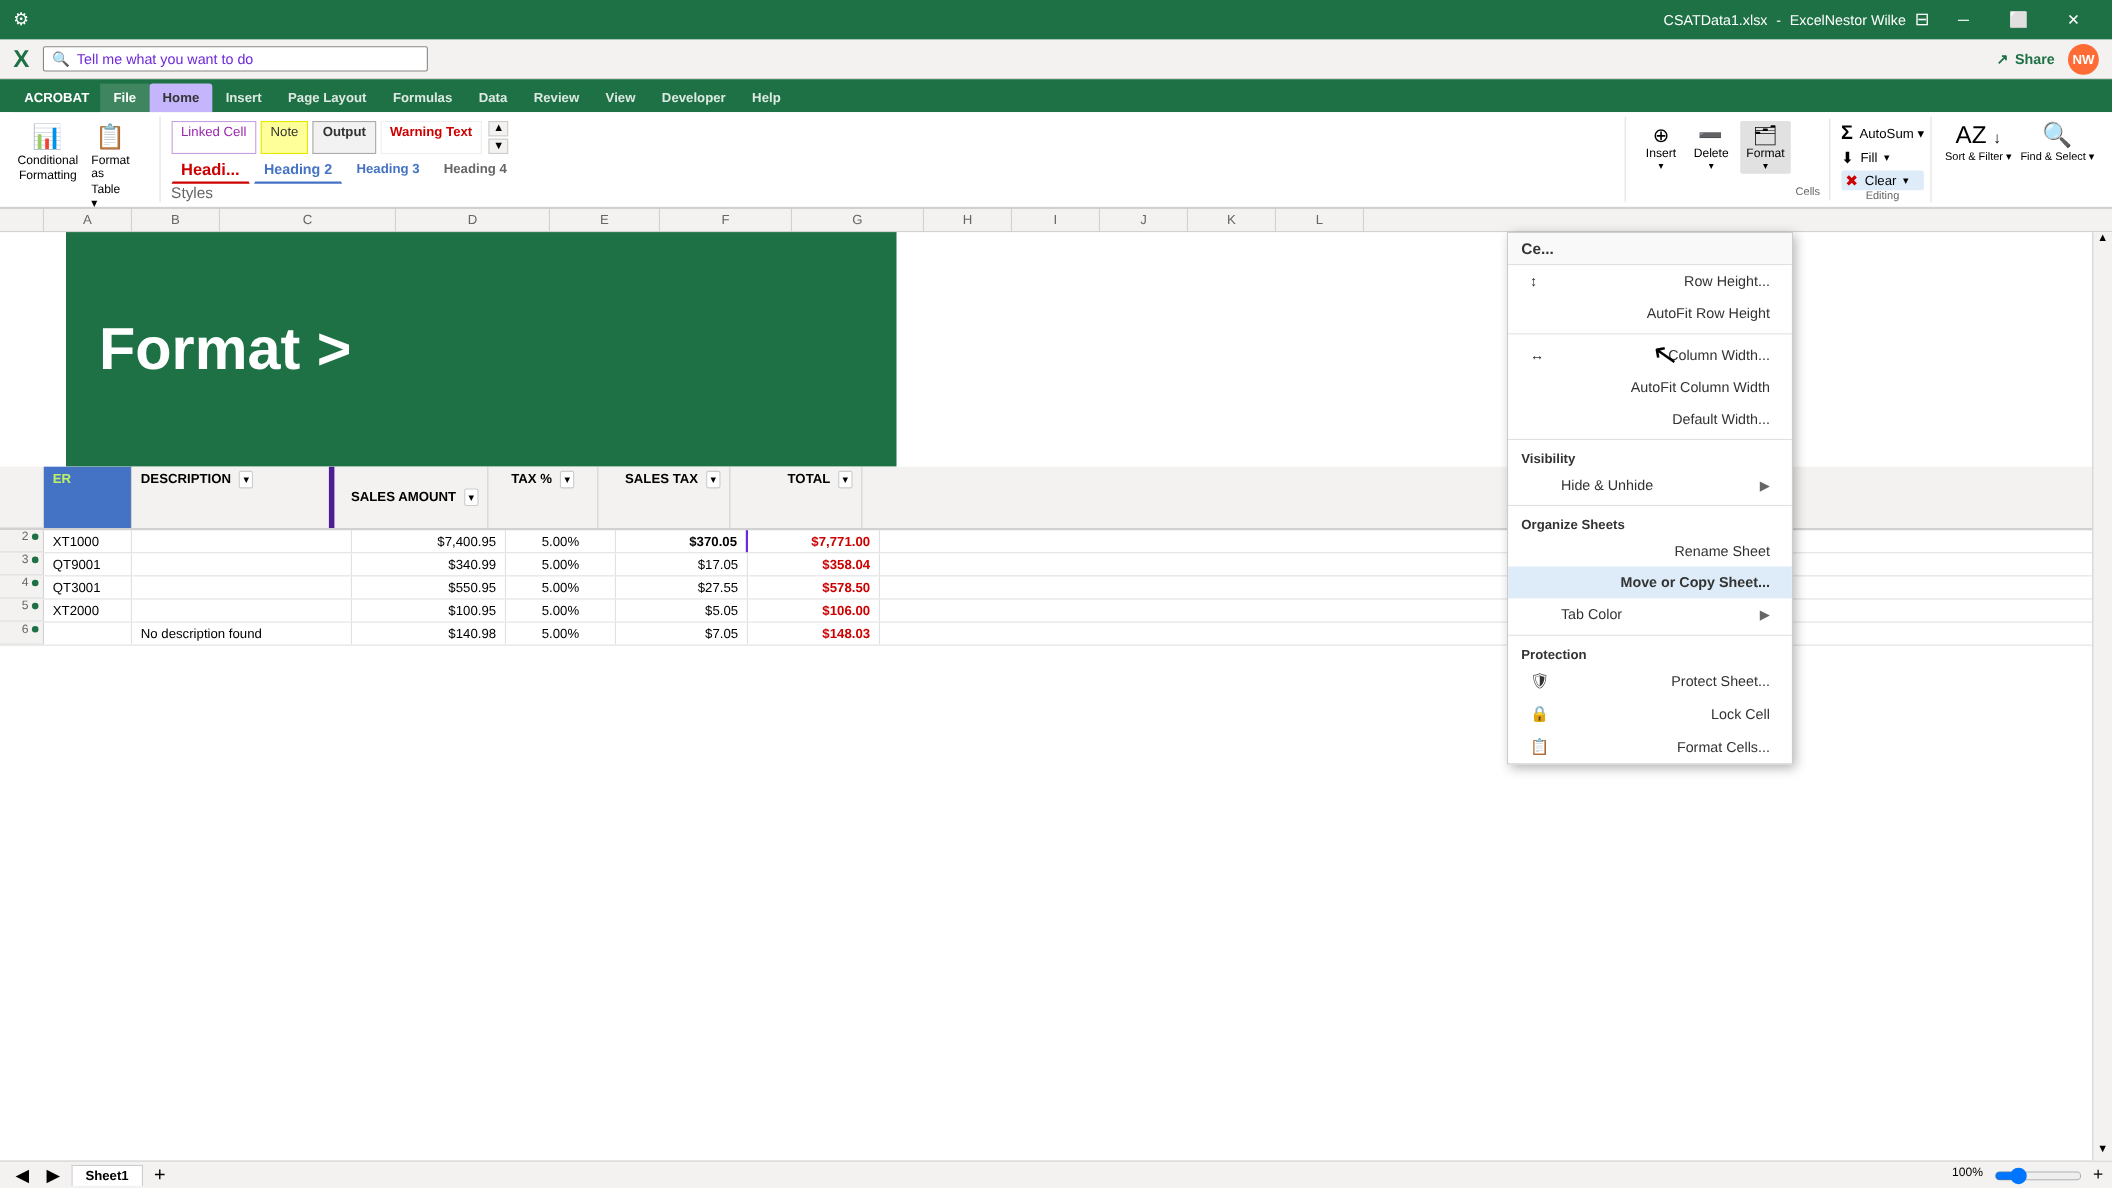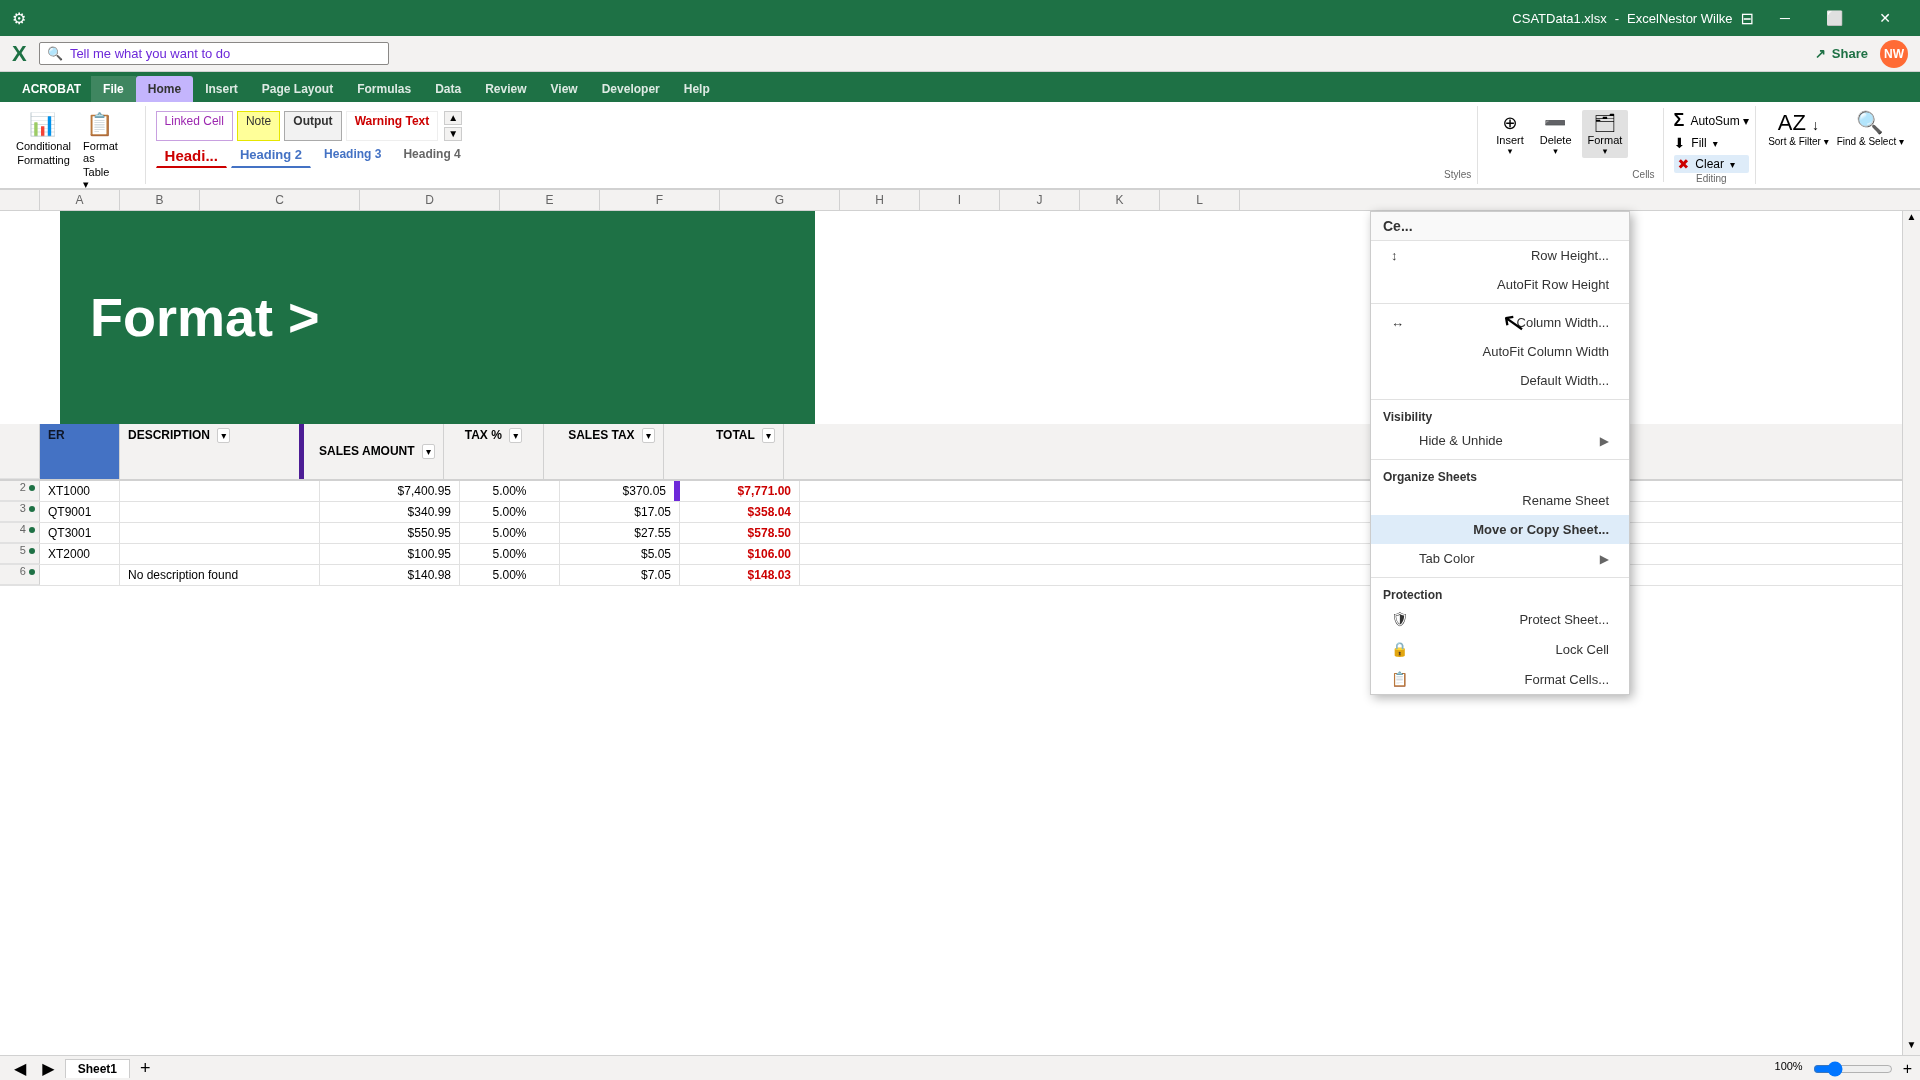--- a/index.html
+++ b/index.html
@@ -335,21 +335,21 @@
           </div>
         </div>
         <div style="display:flex; gap:4px;">
           <div class="style-cell style-heading1" style="color:#c00; font-size:15px; font-weight:bold; border-bottom:2px solid #c00;">Headi...</div>
           <div class="style-cell style-heading2" style="color:#4472c4; font-size:13px; font-weight:bold; border-bottom:2px solid #4472c4;">Heading 2</div>
           <div class="style-cell style-heading3" style="color:#4472c4; font-size:12px; font-weight:bold;">Heading 3</div>
           <div class="style-cell style-heading4" style="color:#666; font-size:12px; font-weight:bold;">Heading 4</div>
         </div>
       </div>
     </div>
-    <div style="font-size:10px; color:#666; text-align:right;">Styles</div>
+    <div style="font-size:14px; color:#666; text-align:left;">Styles</div>
   </div>
 
   <div class="ribbon-section" style="flex-direction:row; gap:4px; align-items:flex-start;">
     <div style="display:flex; flex-direction:column; gap:2px;">
 
       <div style="display:flex; flex-direction:column; align-items:center; cursor:pointer; padding:2px 6px;">
         <div style="font-size:18px;">⊕</div>
         <div style="font-size:11px;">Insert</div>
         <div style="font-size:9px;">▾</div>
       </div>
@@ -428,21 +428,21 @@
 <div style="position:relative; height:calc(1080px - 36px - 36px - 30px - 82px - 26px - 26px);">
 
   <div class="green-overlay">
     <div class="green-overlay-text1">Format &gt;</div>
   </div>
 
   <div style="position:absolute; top:213px; left:0; right:18px; bottom:0; overflow:hidden;">
 
     <div style="display:flex; font-size:12px; font-weight:bold; background:#f3f2f1; border-bottom:2px solid #d1d1d1;">
       <div class="row-num"></div>
-      <div style="width:80px; padding:4px 8px; border-right:1px solid #d1d1d1; background:#4472c4; color:#0f172a;">ER</div>
+      <div style="width:80px; padding:4px 8px; border-right:1px solid #d1d1d1; background:#4472c4; color:#bef264;">ER</div>
       <div style="width:184px; padding:4px 8px; border-right:5px solid #4c1d95;">
         <span>DESCRIPTION</span>
         <button class="filter-btn">▾</button>
       </div>
       <div style="width:140px; padding:20px 8px; border-right:1px solid #d1d1d1; text-align:right;">
         <span>SALES AMOUNT</span>
         <button class="filter-btn">▾</button>
       </div>
       <div style="width:100px; padding:4px 8px; border-right:1px solid #d1d1d1; text-align:center;">
         <span>TAX %</span>
@@ -457,21 +457,21 @@
         <button class="filter-btn">▾</button>
       </div>
     </div>
 
     <div style="display:flex; border-bottom:1px solid #e1e1e1;">
       <div class="row-num">2 <span class="green-indicator"></span></div>
       <div style="width:80px; padding:3px 8px; border-right:1px solid #e1e1e1; font-size:12px;">XT1000</div>
       <div style="width:200px; padding:3px 8px; border-right:1px solid #e1e1e1; font-size:12px;"></div>
       <div style="width:140px; padding:3px 8px; border-right:1px solid #e1e1e1; font-size:12px; text-align:right;">$7,400.95</div>
       <div style="width:100px; padding:3px 8px; border-right:1px solid #e1e1e1; font-size:12px; text-align:center;">5.00%</div>
-      <div style="width:120px; padding:3px 8px; border-right:6px solid #6d28d9; font-size:12px; text-align:right;">$370.05</div>
+      <div style="width:120px; padding:3px 8px; border-right:2px solid #6d28d9; font-size:12px; text-align:right;font-weight:bold;">$370.05</div>
       <div style="width:120px; padding:3px 8px; border-right:1px solid #e1e1e1; font-size:12px; text-align:right; color:#c00; font-weight:bold;">$7,771.00</div>
     </div>
     <div style="display:flex; border-bottom:1px solid #e1e1e1;">
       <div class="row-num">3 <span class="green-indicator"></span></div>
       <div style="width:80px; padding:3px 8px; border-right:1px solid #e1e1e1; font-size:12px;">QT9001</div>
       <div style="width:200px; padding:3px 8px; border-right:1px solid #e1e1e1; font-size:12px;"></div>
       <div style="width:140px; padding:3px 8px; border-right:1px solid #e1e1e1; font-size:12px; text-align:right;">$340.99</div>
       <div style="width:100px; padding:3px 8px; border-right:1px solid #e1e1e1; font-size:12px; text-align:center;">5.00%</div>
       <div style="width:120px; padding:3px 8px; border-right:1px solid #e1e1e1; font-size:12px; text-align:right;">$17.05</div>
       <div style="width:120px; padding:3px 8px; border-right:1px solid #e1e1e1; font-size:12px; text-align:right; color:#c00; font-weight:bold;">$358.04</div>

